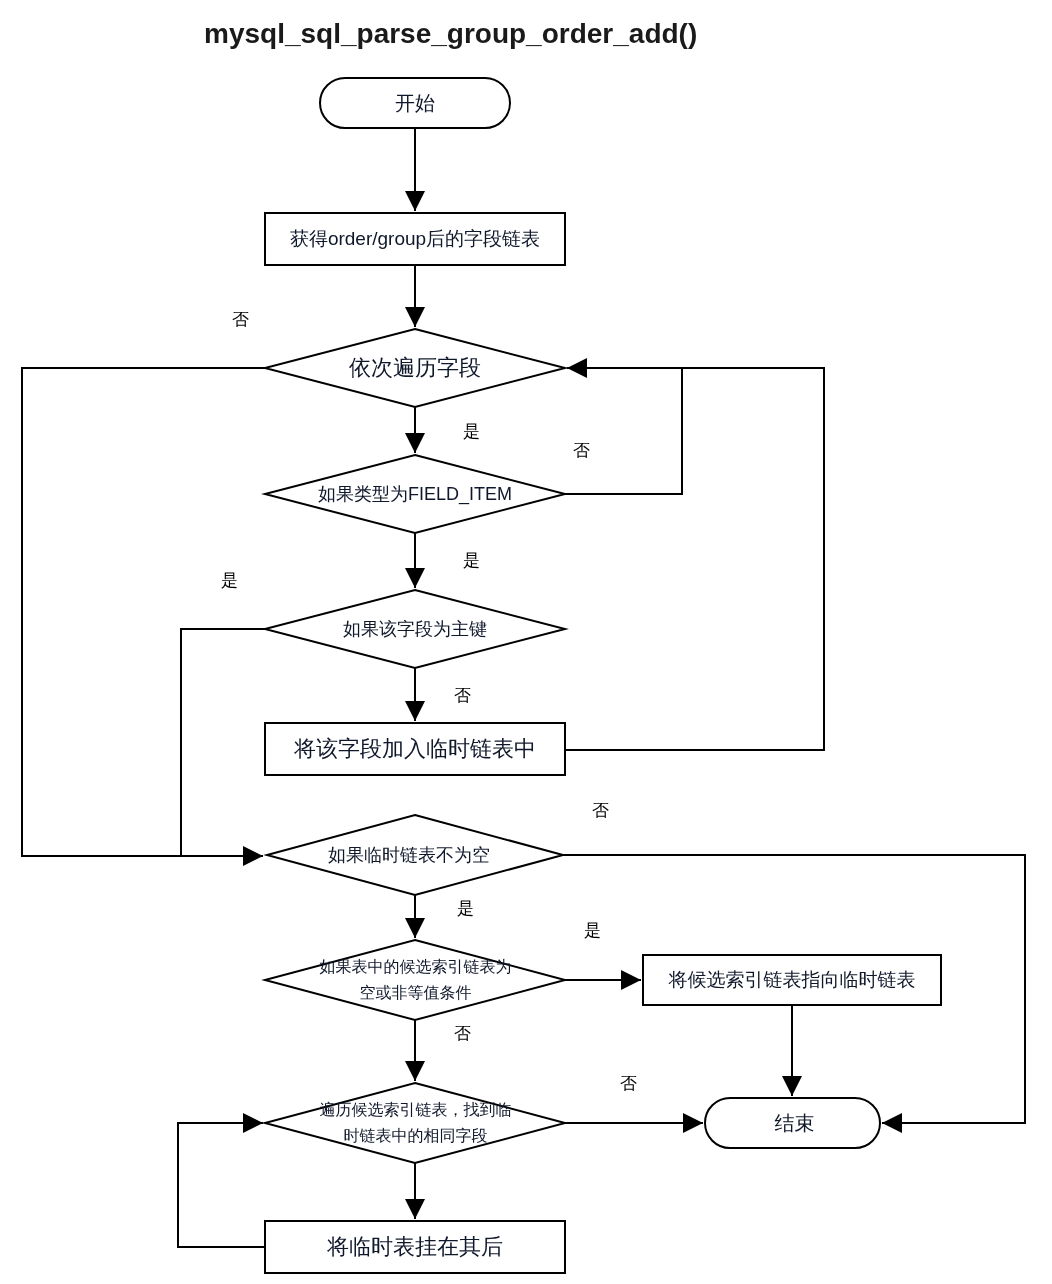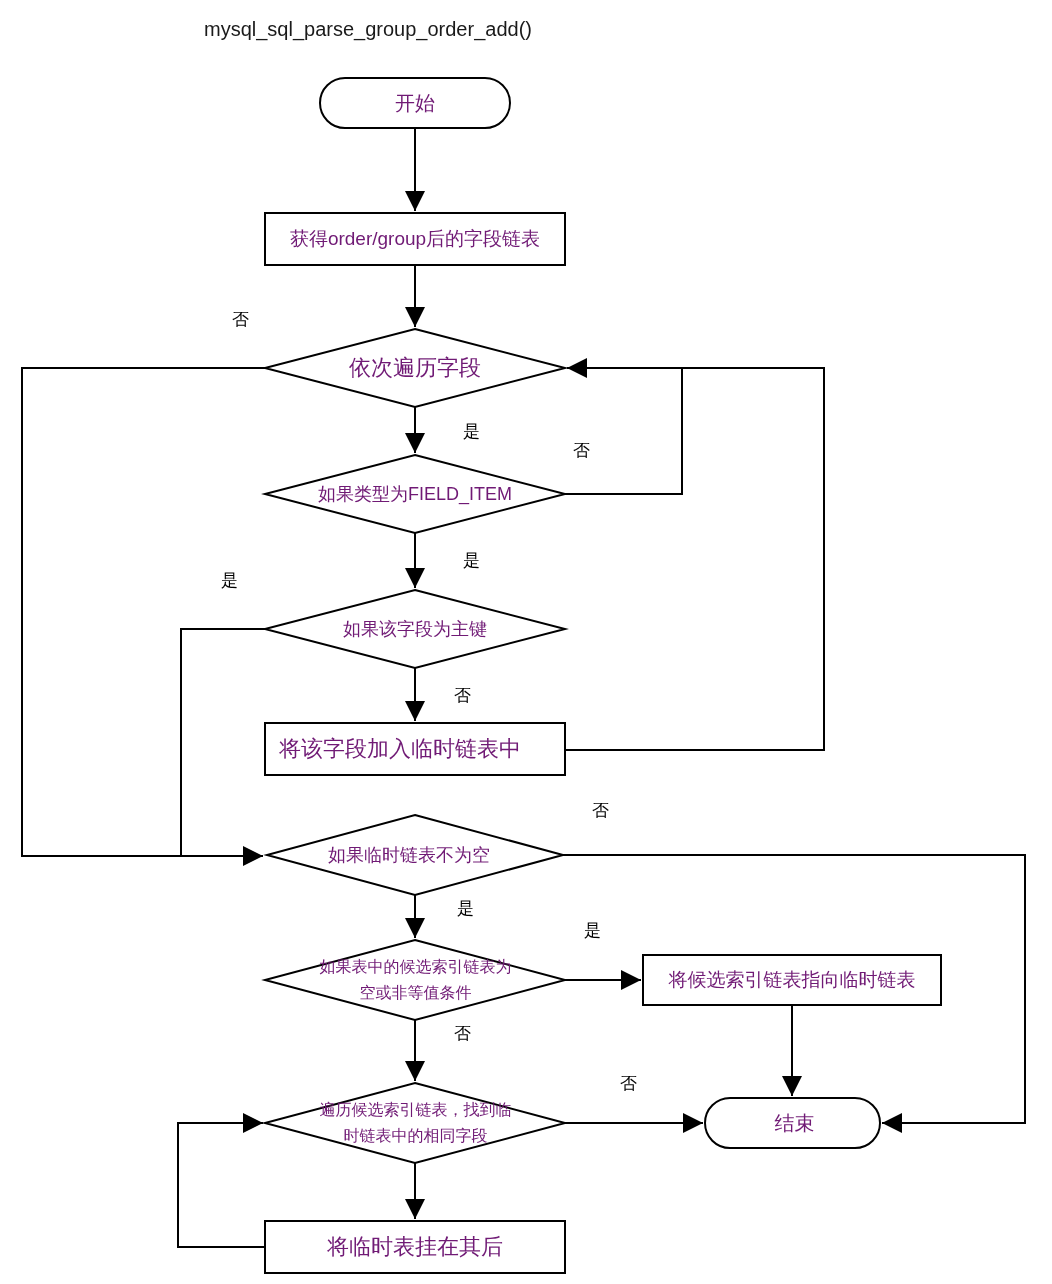--- a/index.html
+++ b/index.html
@@ -5,25 +5,25 @@
   html,body{margin:0;padding:0;}
   body{
     width:1052px;height:1284px;background:#ffffff;
     font-family:"Liberation Sans","DejaVu Sans",sans-serif;
     color:#000;position:relative;overflow:hidden;
   }
   .canvas{position:absolute;left:0;top:0;width:1052px;height:1284px;}
   .canvas svg{position:absolute;left:0;top:0;}
   .title{
     position:absolute;left:204px;top:18px;width:500px;
-    font-size:20px;color:#1a1a1a;white-space:nowrap;
+    font-size:28px;color:#1a1a1a;white-space:nowrap;font-weight:bold;
   }
   .node-label{
     position:absolute;display:flex;align-items:center;justify-content:center;
-    text-align:center;color:#701a75;line-height:1.35;
+    text-align:center;color:#0f172a;line-height:1.35;
   }
   .edge-label{
     position:absolute;font-size:17px;color:#000;white-space:nowrap;
   }
   .f20{font-size:20px;}
   .f19{font-size:19px;border-radius:13px;}
   .f18{font-size:18px;}
   .f16{font-size:16px;line-height:1.6;}
   .f22{font-size:22px;}
 </style>
@@ -82,21 +82,21 @@
   <div class="node-label f20" style="left:320px;top:78px;width:190px;height:50px;">开始</div>
 
   <div class="node-label f19" style="left:265px;top:213px;width:300px;height:52px;">获得order/group后的字段链表</div>
 
   <div class="node-label f22" style="left:265px;top:329px;width:300px;height:78px;text-align:right;">依次遍历字段</div>
 
   <div class="node-label f18" style="left:265px;top:455px;width:300px;height:78px;">如果类型为FIELD_ITEM</div>
 
   <div class="node-label f18" style="left:265px;top:590px;width:300px;height:78px;">如果该字段为主键</div>
 
-  <div class="node-label f22" style="left:250px;top:723px;width:300px;height:52px;">将该字段加入临时链表中</div>
+  <div class="node-label f22" style="left:265px;top:723px;width:300px;height:52px;">将该字段加入临时链表中</div>
 
   <div class="node-label f18" style="left:259px;top:815px;width:300px;height:80px;">如果临时链表不为空</div>
 
   <div class="node-label f16" style="left:317px;top:940px;width:197px;height:80px;">如果表中的候选索引链表为空或非等值条件</div>
 
   <div class="node-label f19" style="left:643px;top:955px;width:298px;height:50px;">将候选索引链表指向临时链表</div>
 
   <div class="node-label f22" style="left:265px;top:1221px;width:300px;height:52px;">将临时表挂在其后</div>
 
   <div class="node-label f16" style="left:317px;top:1083px;width:197px;height:80px;">遍历候选索引链表，找到临时链表中的相同字段</div>

